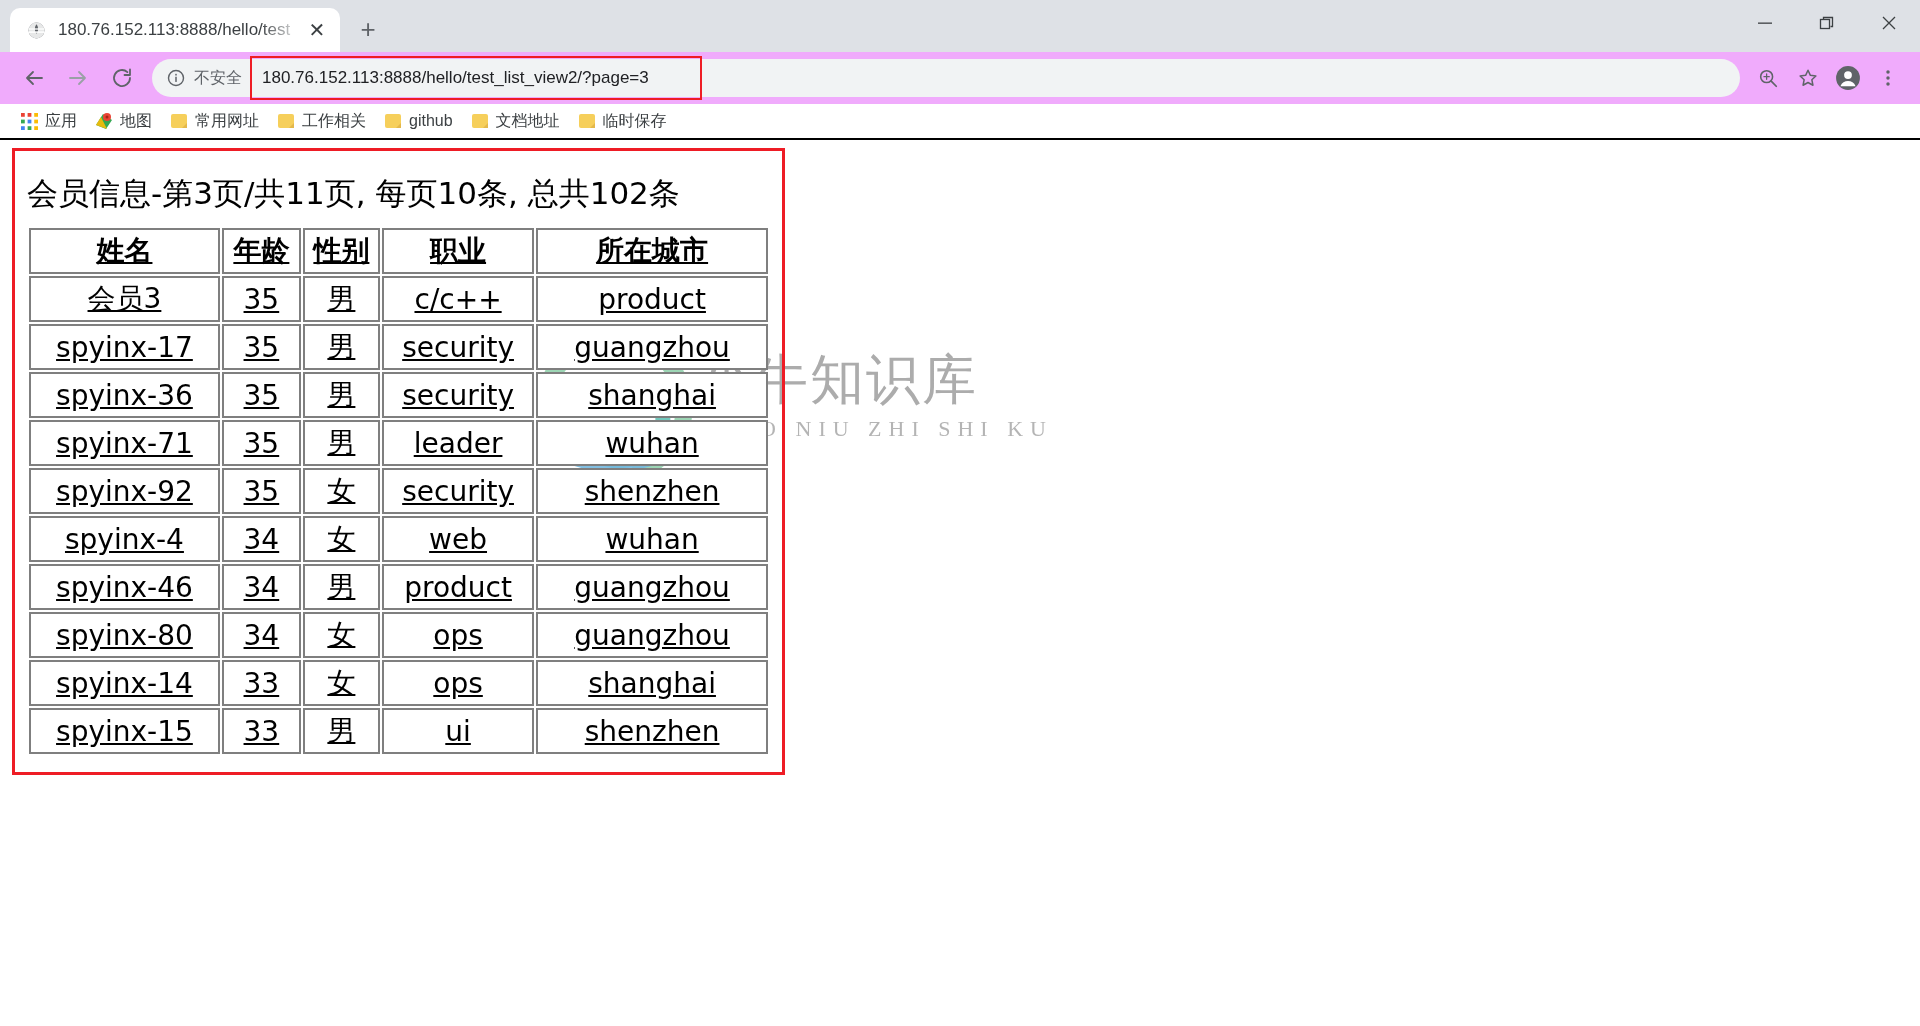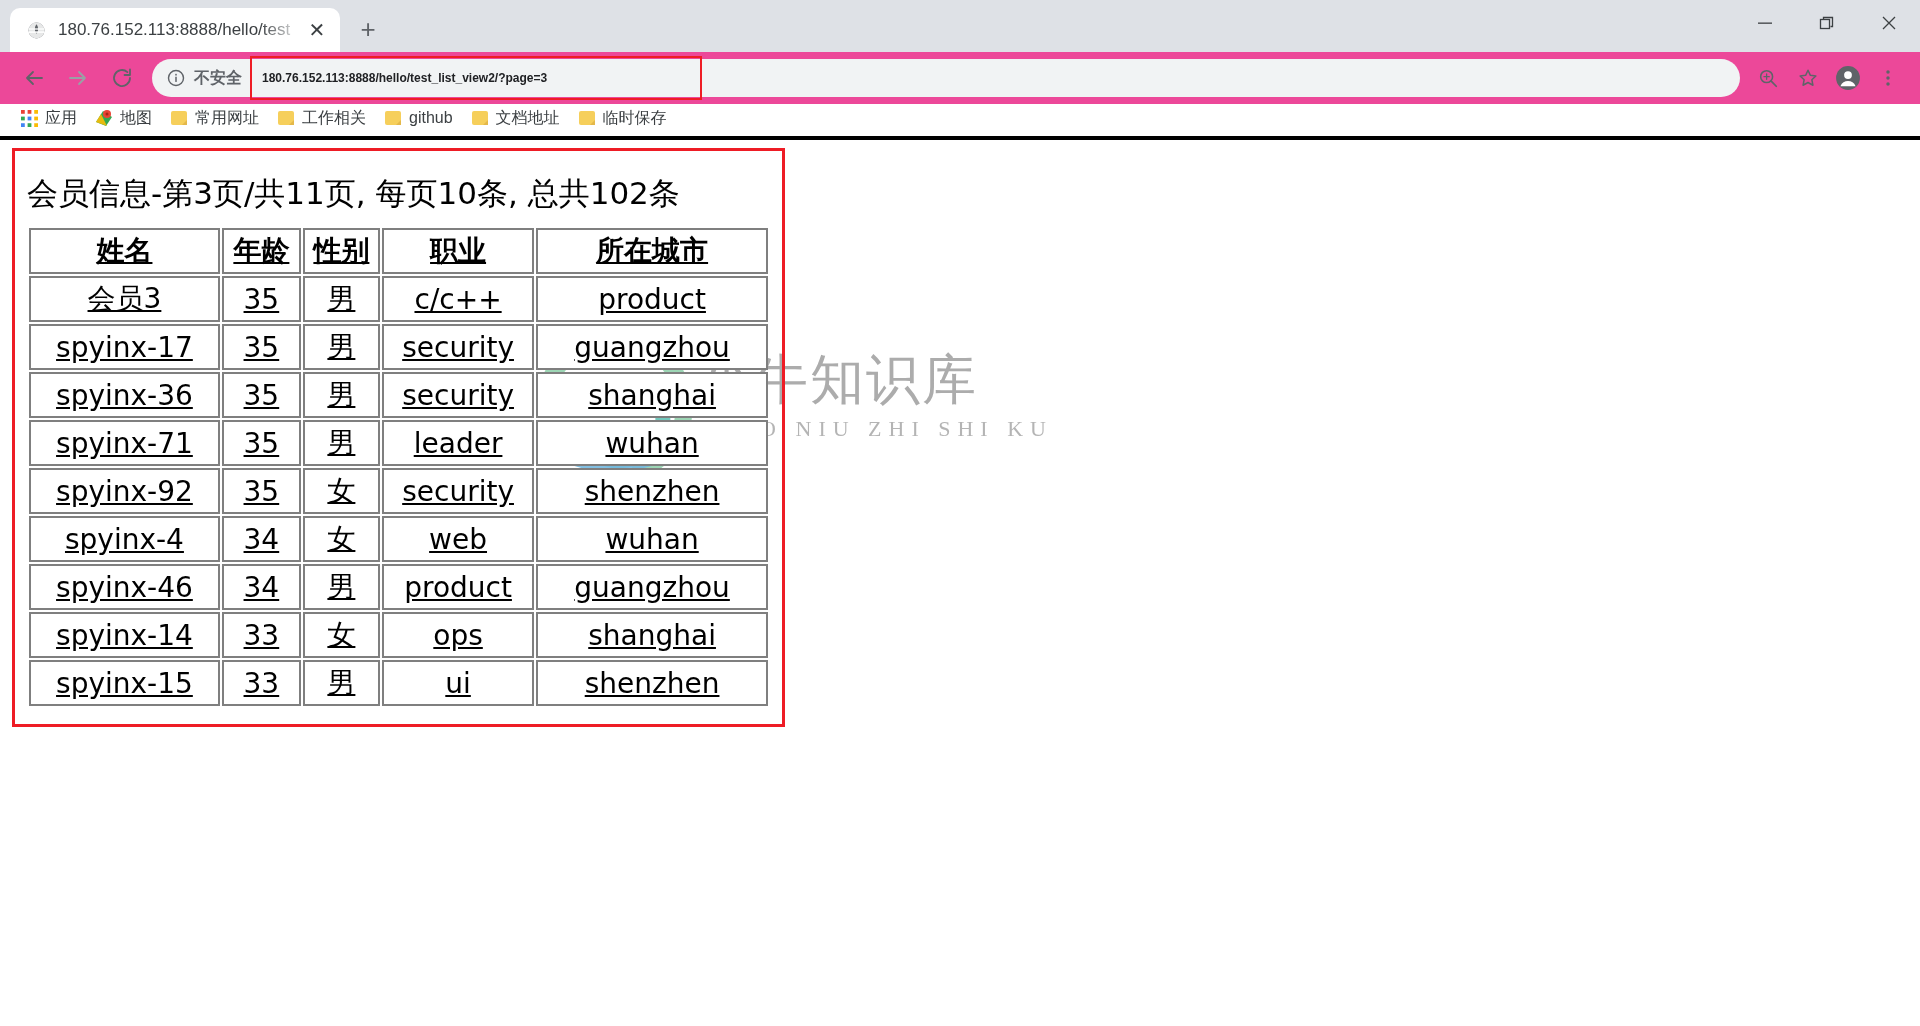--- a/index.html
+++ b/index.html
@@ -73,26 +73,25 @@
   }
   .wc-btn {
     width: 62px; height: 46px;
     display: flex; align-items: center; justify-content: center;
     color: #3c4043;
   }
 
   
   .toolbar {
     height: 52px;
-    background: #ec4899;
+    background: #f0abfc;
     display: flex;
     align-items: center;
     padding: 0 12px;
     flex: 0 0 auto;
-    font-weight: bold;
   }
   .nav-btn {
     width: 44px; height: 44px;
     display: flex; align-items: center; justify-content: center;
     color: #5f6368;
     flex: 0 0 auto;
   }
   .omnibox {
     flex: 1 1 auto;
     height: 38px;
@@ -118,34 +117,35 @@
     flex: 1 1 auto;
     border: 2px solid #ee1c25;
     align-self: stretch;
     margin: -3px 0;
     display: flex;
     align-items: center;
     padding: 0 10px;
     max-width: 452px;
   }
   .url-text {
-    font-size: 12px;
+    font-size: 17px;
     color: #202124;
     white-space: nowrap;
     overflow: hidden;
   }
   .omni-spacer { flex: 1 1 auto; }
   .tb-icon { width: 40px; height: 44px; display:flex; align-items:center; justify-content:center; color:#5f6368; flex:0 0 auto;}
 
   
   .bookmarks {
     height: 36px;
     background: #ffffff;
-    border-bottom: 4px solid #000000;
-    display: flex;
+    border-bottom: 2px solid #000000;
+    display: flex;
+    align-items: center;
     padding: 0 12px;
     flex: 0 0 auto;
   }
   .bm {
     display: flex;
     align-items: center;
     height: 28px;
     padding: 0 8px;
     margin-right: 2px;
     border-radius: 4px;
@@ -486,20 +486,27 @@
             <td class="col-city">wuhan</td>
           </tr>
           <tr>
             <td class="col-name">spyinx-46</td>
             <td class="col-age">34</td>
             <td class="col-sex">男</td>
             <td class="col-job">product</td>
             <td class="col-city">guangzhou</td>
           </tr>
           <tr>
+            <td class="col-name">spyinx-80</td>
+            <td class="col-age">34</td>
+            <td class="col-sex">女</td>
+            <td class="col-job">ops</td>
+            <td class="col-city">guangzhou</td>
+          </tr>
+          <tr>
             <td class="col-name">spyinx-14</td>
             <td class="col-age">33</td>
             <td class="col-sex">女</td>
             <td class="col-job">ops</td>
             <td class="col-city">shanghai</td>
           </tr>
           <tr>
             <td class="col-name">spyinx-15</td>
             <td class="col-age">33</td>
             <td class="col-sex">男</td>

